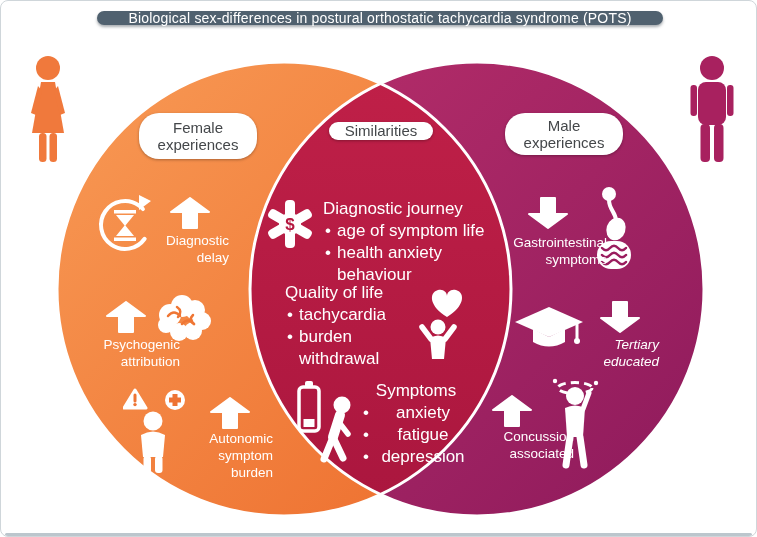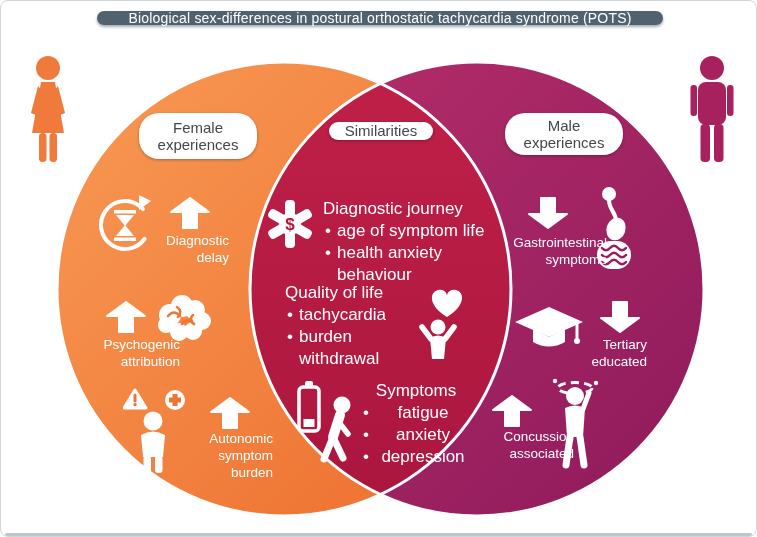--- a/index.html
+++ b/index.html
@@ -210,22 +210,22 @@
     <rect x="6.5" y="42" width="11" height="8" fill="#fff"></rect>
     <circle cx="45" cy="28" r="8.5" fill="#fff"></circle>
     <line x1="43" y1="38" x2="36" y2="60" stroke="#fff" stroke-width="10" stroke-linecap="round"></line>
     <line x1="41" y1="44" x2="51" y2="57" stroke="#fff" stroke-width="5.5" stroke-linecap="round"></line>
     <line x1="36" y1="60" x2="27" y2="82" stroke="#fff" stroke-width="7" stroke-linecap="round"></line>
     <line x1="36" y1="60" x2="46" y2="81" stroke="#fff" stroke-width="7" stroke-linecap="round"></line>
   </svg>
   <div class="mblock" style="left:360px; top:379px; width:110px;text-align:center;">
     <div class="heading">Symptoms</div>
     <ul>
+      <li>anxiety</li>
       <li>fatigue</li>
-      <li>anxiety</li>
       <li>depression</li>
     </ul>
   </div>
 
   <svg class="icon-abs" style="left:526px; top:196px;" width="42" height="32">
       <use href="#sym-arrow-down"></use>
     </svg>
   <svg class="icon-abs" style="left:584px; top:184px;" width="56" height="88" viewBox="0 0 56 88">
     <circle cx="24" cy="9" r="7" fill="#fff"></circle>
     <path d="M24 15 C24 25 31 27 31 36" stroke="#fff" stroke-width="4" fill="none" stroke-linecap="round"></path>
@@ -241,21 +241,21 @@
 
   <svg class="icon-abs" style="left:514px; top:306px;" width="68" height="48" viewBox="0 0 68 48">
     <polygon points="34,0 68,15 34,30 0,15" fill="#fff"></polygon>
     <path d="M18 22 L18 35 Q34 44 50 35 L50 22 L34 30 Z" fill="#fff"></path>
     <line x1="62" y1="17" x2="62" y2="31" stroke="#fff" stroke-width="3" stroke-linecap="round"></line>
     <circle cx="62" cy="34" r="3" fill="#fff"></circle>
   </svg>
   <svg class="icon-abs" style="left:598px; top:300px;" width="42" height="32">
       <use href="#sym-arrow-down"></use>
     </svg>
-  <div class="itext" style="left:572px; top:336px; width:74px;">Tertiary educated</div>
+  <div class="itext" style="left:584px; top:336px; width:74px;font-style:italic;">Tertiary educated</div>
 
   <svg class="icon-abs" style="left:490px; top:394px;" width="42" height="32">
       <use href="#sym-arrow-up"></use>
     </svg>
   <svg class="icon-abs" style="left:542px; top:374px;" width="62" height="96" viewBox="0 0 62 96">
     <ellipse cx="32" cy="13" rx="17" ry="5.5" fill="none" stroke="#fff" stroke-width="3" stroke-dasharray="8 5"></ellipse>
     <circle cx="12" cy="6" r="2.2" fill="#fff"></circle>
     <circle cx="53" cy="8" r="2.2" fill="#fff"></circle>
     <circle cx="32" cy="21" r="9" fill="#fff"></circle>
     <line x1="40" y1="34" x2="46" y2="18" stroke="#fff" stroke-width="5" stroke-linecap="round"></line>

